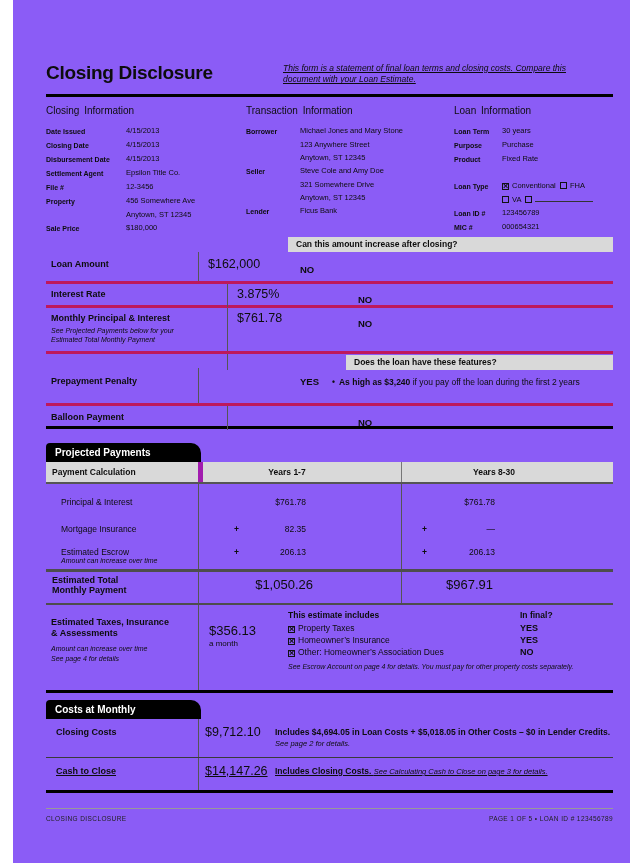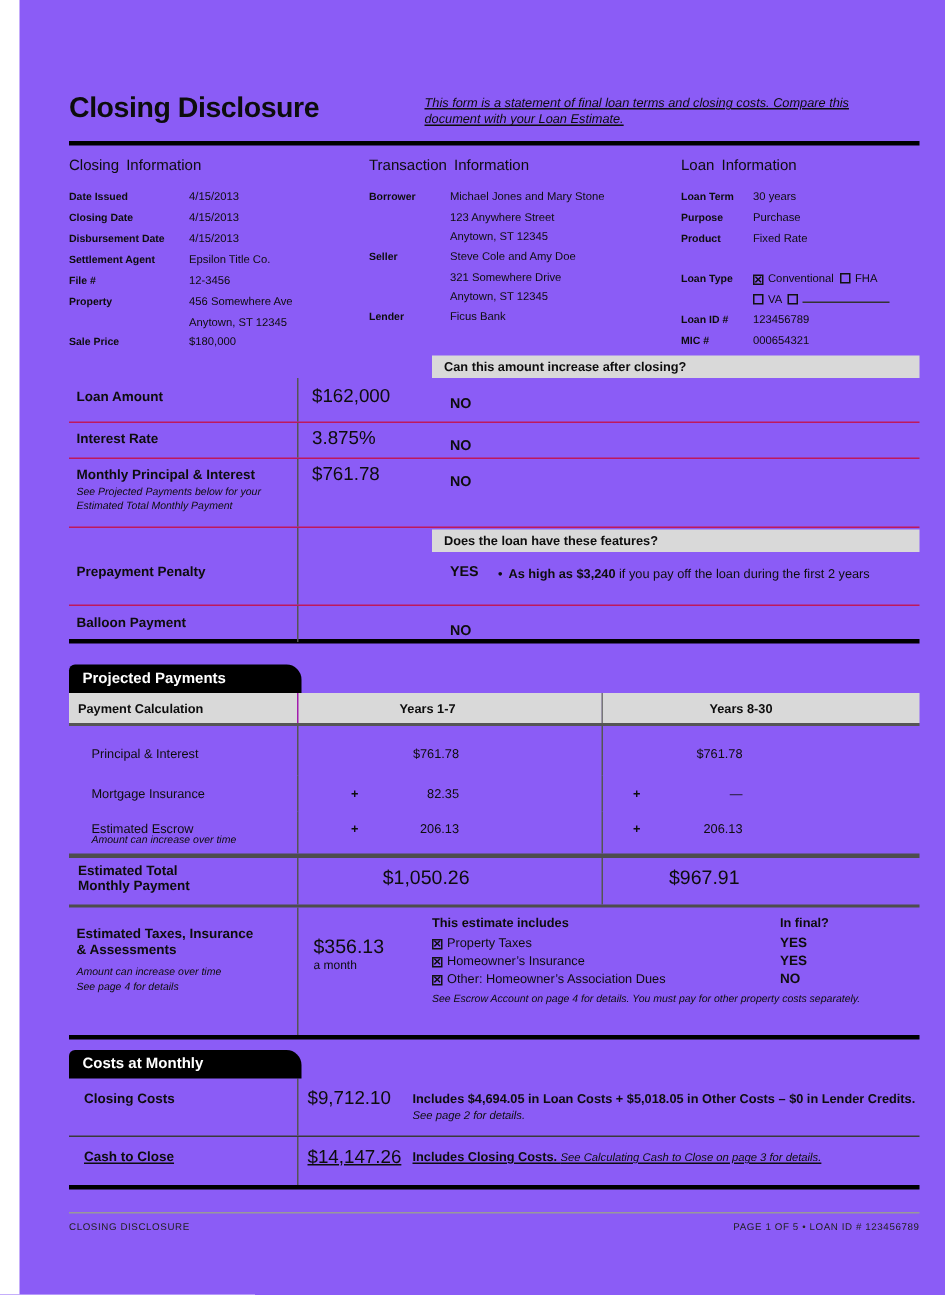--- a/index.html
+++ b/index.html
@@ -33,21 +33,21 @@
   .tab { position:absolute; left:0; top:0; width:155px; height:19px; background:#000; color:#fff;
          font-size:10px; font-weight:bold; line-height:19px; padding-left:9px;
          border-radius:4px 10px 0 0; }
   .graybar { background:#d9d9d9; font-size:8.5px; font-weight:bold; }
   .qbar { position:absolute; left:242px; right:0; top:4px; height:15px; line-height:15px; padding-left:8px; }
 
   
   .lt { position:absolute; left:33px; top:233px; width:567px; }
   .ltrow { display:grid; grid-template-columns:152px 90px 1fr; }
   .ltrow .c2 { border-left:1px solid #555; }
-  .sep { border-top:1px solid #be185d; }
+  .sep { border-top:3px solid #be185d;gap:29px; }
   .rlabel { font-size:9px; font-weight:bold; padding:0 0 0 5px; }
   .rnote { font-size:7px; font-style:italic; line-height:1.3; margin:3px 0 0 5px; width:142px; }
   .bigval { font-size:12.5px; padding-left:9px; }
   .ans { font-size:9.5px; font-weight:bold; }
   .lt .c3 { padding-left:12px; }
   .r1 { height:29px; } .r1 .c1,.r1 .c3 { padding-top:7px; } .r1 .c2 { padding-top:5px; }
   .r2 { height:24px; } .r2 .c1,.r2 .c3 { padding-top:5px; } .r2 .c2 { padding-top:3px; }
   .r3 { height:46px; } .r3 .c1,.r3 .c3 { padding-top:5px; } .r3 .c2 { padding-top:3px; }
   .fbrow { height:17px; } .fbrow .c3 { padding:0; }
   .fbar { height:15px; margin-top:1px; line-height:15px; padding-left:8px; }
@@ -59,21 +59,21 @@
   .rball { height:23px; } .rball .c1,.rball .c3 { padding-top:6px; }
   .black-end { height:2.5px; background:#000; }
 
   
   .pp { position:absolute; left:33px; top:443px; width:567px; }
   .pgrid { display:grid; grid-template-columns:152px 203px 1fr; }
   .pgrid .c2,.pgrid .c3 { border-left:1px solid #555; }
   .phead { height:20px; }
   .phead > div { background:#d9d9d9; font-size:8.5px; font-weight:bold; line-height:20px; }
   .phead .c1 { padding-left:6px; }
-  .phead .c2 { text-align:center; padding-right:30px; border-left:1px solid #a21caf; }
+  .phead .c2 { text-align:center; padding-right:30px; border-left:5px solid #a21caf; }
   .phead .c3 { text-align:center; padding-right:27px; border-left:1px solid #777; }
   .hline2 { height:2px; background:#555; }
   .prow .c1 { padding-left:15px; font-size:8.5px; }
   .prow .c2,.prow .c3 { display:flex; font-size:8.5px; }
   .prow .c2 .plus { margin-left:35px; font-weight:bold; }
   .prow .c3 .plus { margin-left:20px; font-weight:bold; }
   .prow .c2 .num { margin-left:auto; margin-right:95px; }
   .prow .c3 .num { margin-left:auto; margin-right:118px; }
   .prow1 { height:33px; } .prow1 .c1,.prow1 .c2,.prow1 .c3 { padding-top:13px; }
   .prow2 { height:24px; } .prow2 .c1,.prow2 .c2,.prow2 .c3 { padding-top:7px; }

